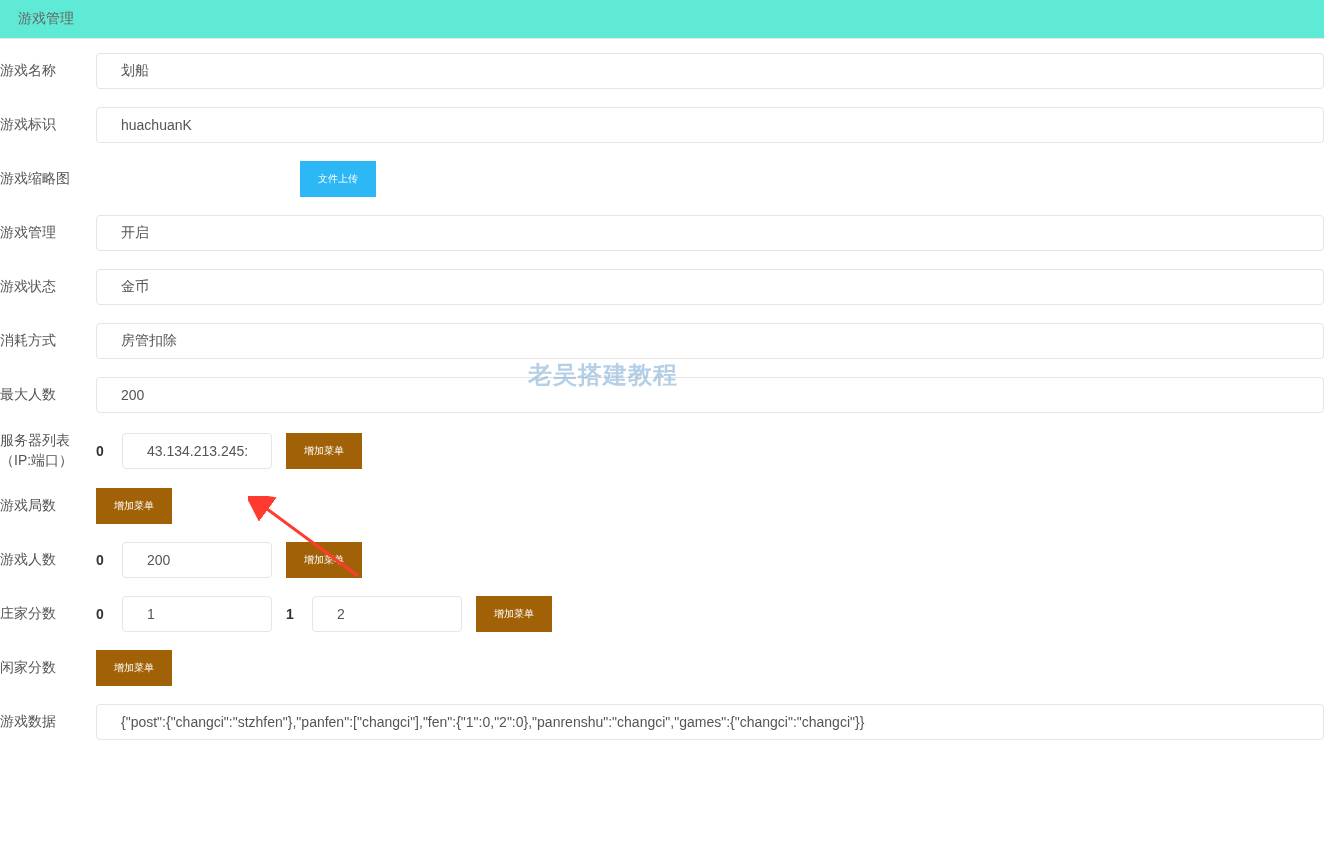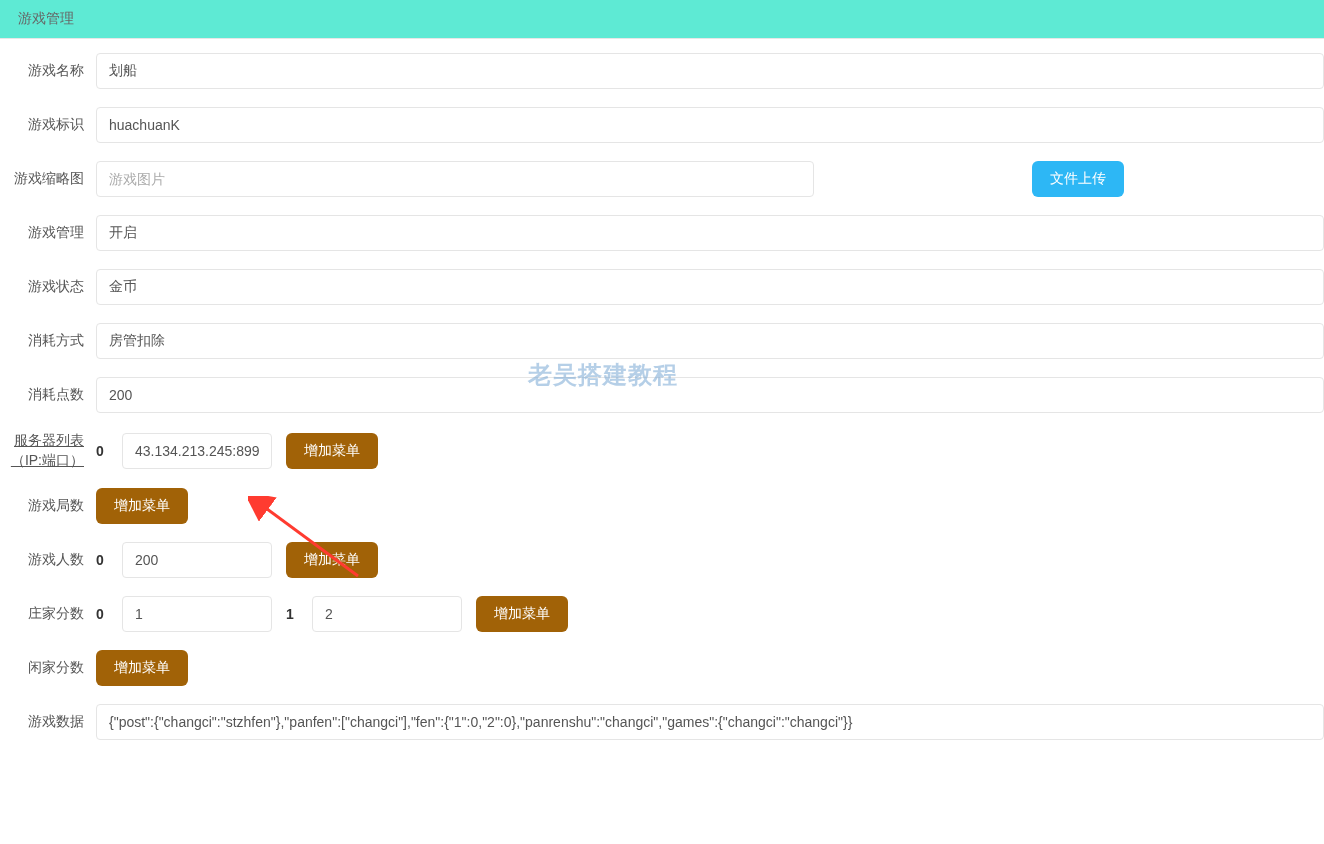--- a/index.html
+++ b/index.html
@@ -18,53 +18,52 @@
   }
   .form-area { padding-top: 14px; }
   .form-row {
     display: flex;
     align-items: center;
     margin-bottom: 18px;
     min-height: 36px;
   }
   .label-col {
     width: 96px;
-    text-align: right;
     padding-right: 12px;
     color: #555;
     font-size: 14px;
     flex-shrink: 0;
     line-height: 1.4;
   }
   .field-col {
     flex: 1;
     display: flex;
     align-items: center;
     gap: 14px;
   }
   .text-input {
     height: 36px;
     border: 1px solid #e5e5e5;
     border-radius: 4px;
-    padding: 0 12px;
+    padding: 0 24px;
     font-size: 14px;
     color: #555;
     outline: none;
     background: #fff;
   }
   .text-input.full { flex: 1; min-width: 0; }
   .text-input.thumb { width: 718px; }
   .text-input.small { width: 150px; }
   .text-input::placeholder { color: #aaa; }
   .btn {
     height: 36px;
     padding: 0 18px;
     border: none;
-    border-radius: 6px;
-    font-size: 14px;
+    border-radius: 0;
+    font-size: 10px;
     color: #fff;
     cursor: pointer;
     white-space: nowrap;
   }
   .btn-teal { background: #a16207; }
   .btn-blue { background: #2db7f5; }
   .idx-label {
     font-weight: bold;
     color: #333;
     min-width: 12px;
@@ -113,21 +112,20 @@
   <div class="form-row">
     <div class="label-col">游戏标识</div>
     <div class="field-col">
       <input class="text-input full" value="huachuanK" style="">
     </div>
   </div>
 
   <div class="form-row">
     <div class="label-col">游戏缩略图</div>
     <div class="field-col">
-      <input class="text-input thumb" placeholder="游戏图片" style="">
       <div class="upload-spacer"></div>
       <button class="btn btn-blue">文件上传</button>
     </div>
   </div>
 
   <div class="form-row">
     <div class="label-col">游戏管理</div>
     <div class="field-col">
       <input class="text-input full" value="开启" style="">
     </div>
@@ -142,28 +140,28 @@
 
 
   <div class="form-row">
     <div class="label-col">消耗方式</div>
     <div class="field-col">
       <input class="text-input full" value="房管扣除" style="">
     </div>
   </div>
 
   <div class="form-row">
-    <div class="label-col">消耗点数</div>
+    <div class="label-col">最大人数</div>
     <div class="field-col">
       <input class="text-input full" value="200" style="">
     </div>
   </div>
 
   <div class="form-row" style="align-items:flex-start;">
-    <div class="label-col" style="white-space:pre-line;text-decoration:underline;">服务器列表
+    <div class="label-col" style="white-space:pre-line;">服务器列表
 （IP:端口）</div>
     <div class="field-col" style="padding-top:2px;">
       <span class="idx-label">0</span>
       <input class="text-input small" value="43.134.213.245:8996" style="">
       <button class="btn btn-teal">增加菜单</button>
     </div>
   </div>
 
   <div class="form-row">
     <div class="label-col">游戏局数</div>

